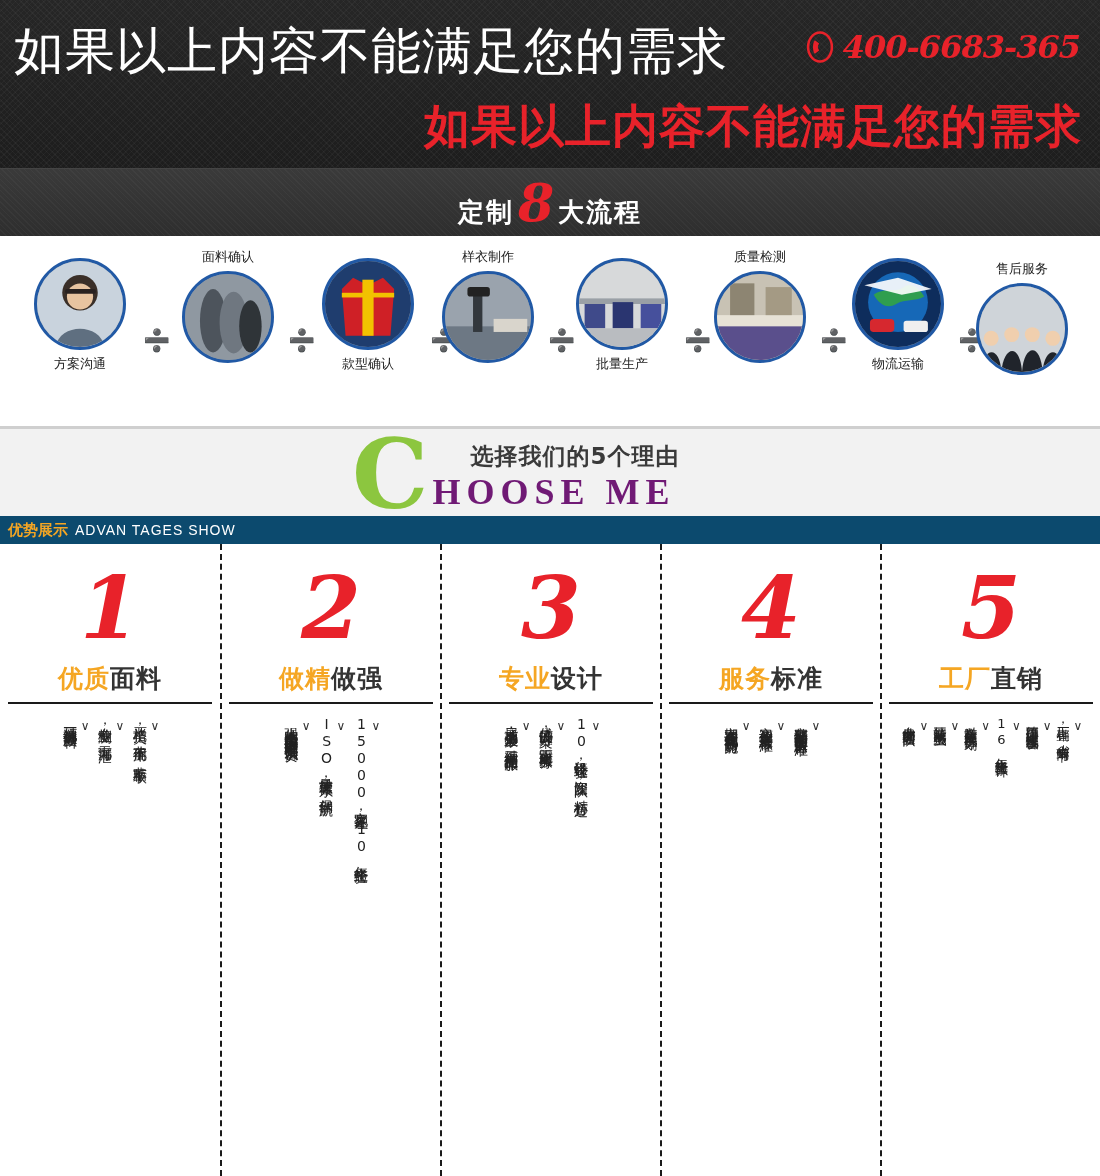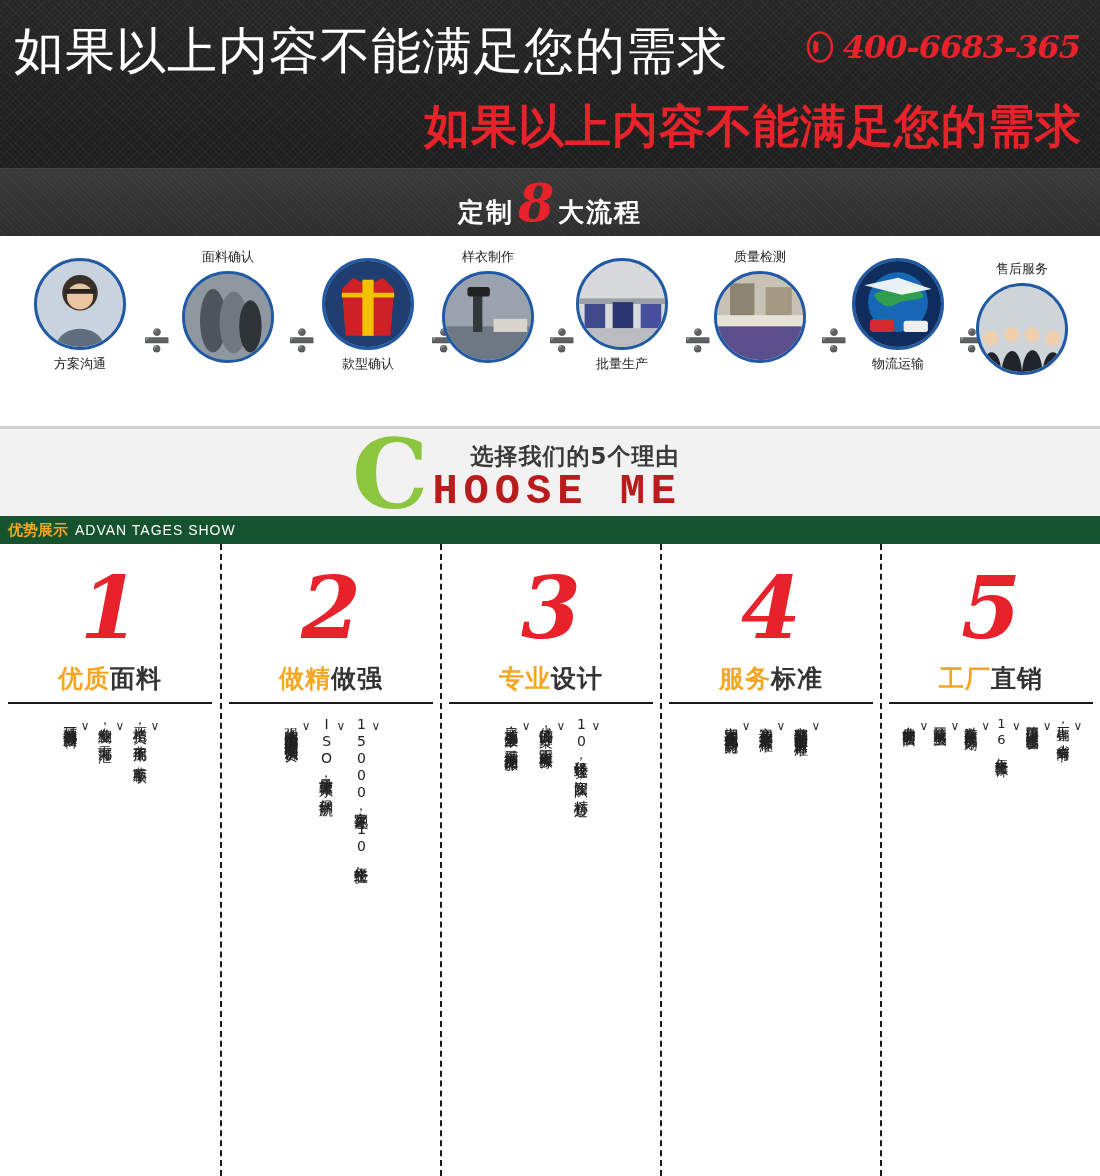--- a/index.html
+++ b/index.html
@@ -154,35 +154,35 @@
   .choose-text { margin-left: 4px; padding-top: 10px; }
   .choose-cn {
     font-size: 23px;
     color: #3a3a3a;
     font-weight: bold;
     letter-spacing: 1px;
     font-family: "DejaVu Sans", sans-serif;
     margin-left: 38px;
   }
   .choose-en {
-    font-family: Liberation Mono, monospace;
-    font-size: 42px;
-    font-weight: bold;
-    color: #b91c1c;
+    font-family: Liberation Serif, serif;
+    font-size: 36px;
+    font-weight: bold;
+    color: #701a75;
     letter-spacing: 6px;
     line-height: 44px;
     margin-top: -2px;
   }
 
   
   .adv-bar {
     position: relative;
     width: 1100px;
     height: 28px;
-    background: #14532d;
+    background: #0c4a6e;
     display: flex;
     align-items: center;
     padding-left: 8px;
   }
   .adv-cn { color: #f5a623; font-size: 15px; font-weight: bold; font-family: "DejaVu Sans", sans-serif; }
   .adv-en { color: #ffffff; font-size: 14px; margin-left: 7px; letter-spacing: 1px; font-family: "Liberation Sans", sans-serif; }
 
   
   .reasons {
     position: relative;

